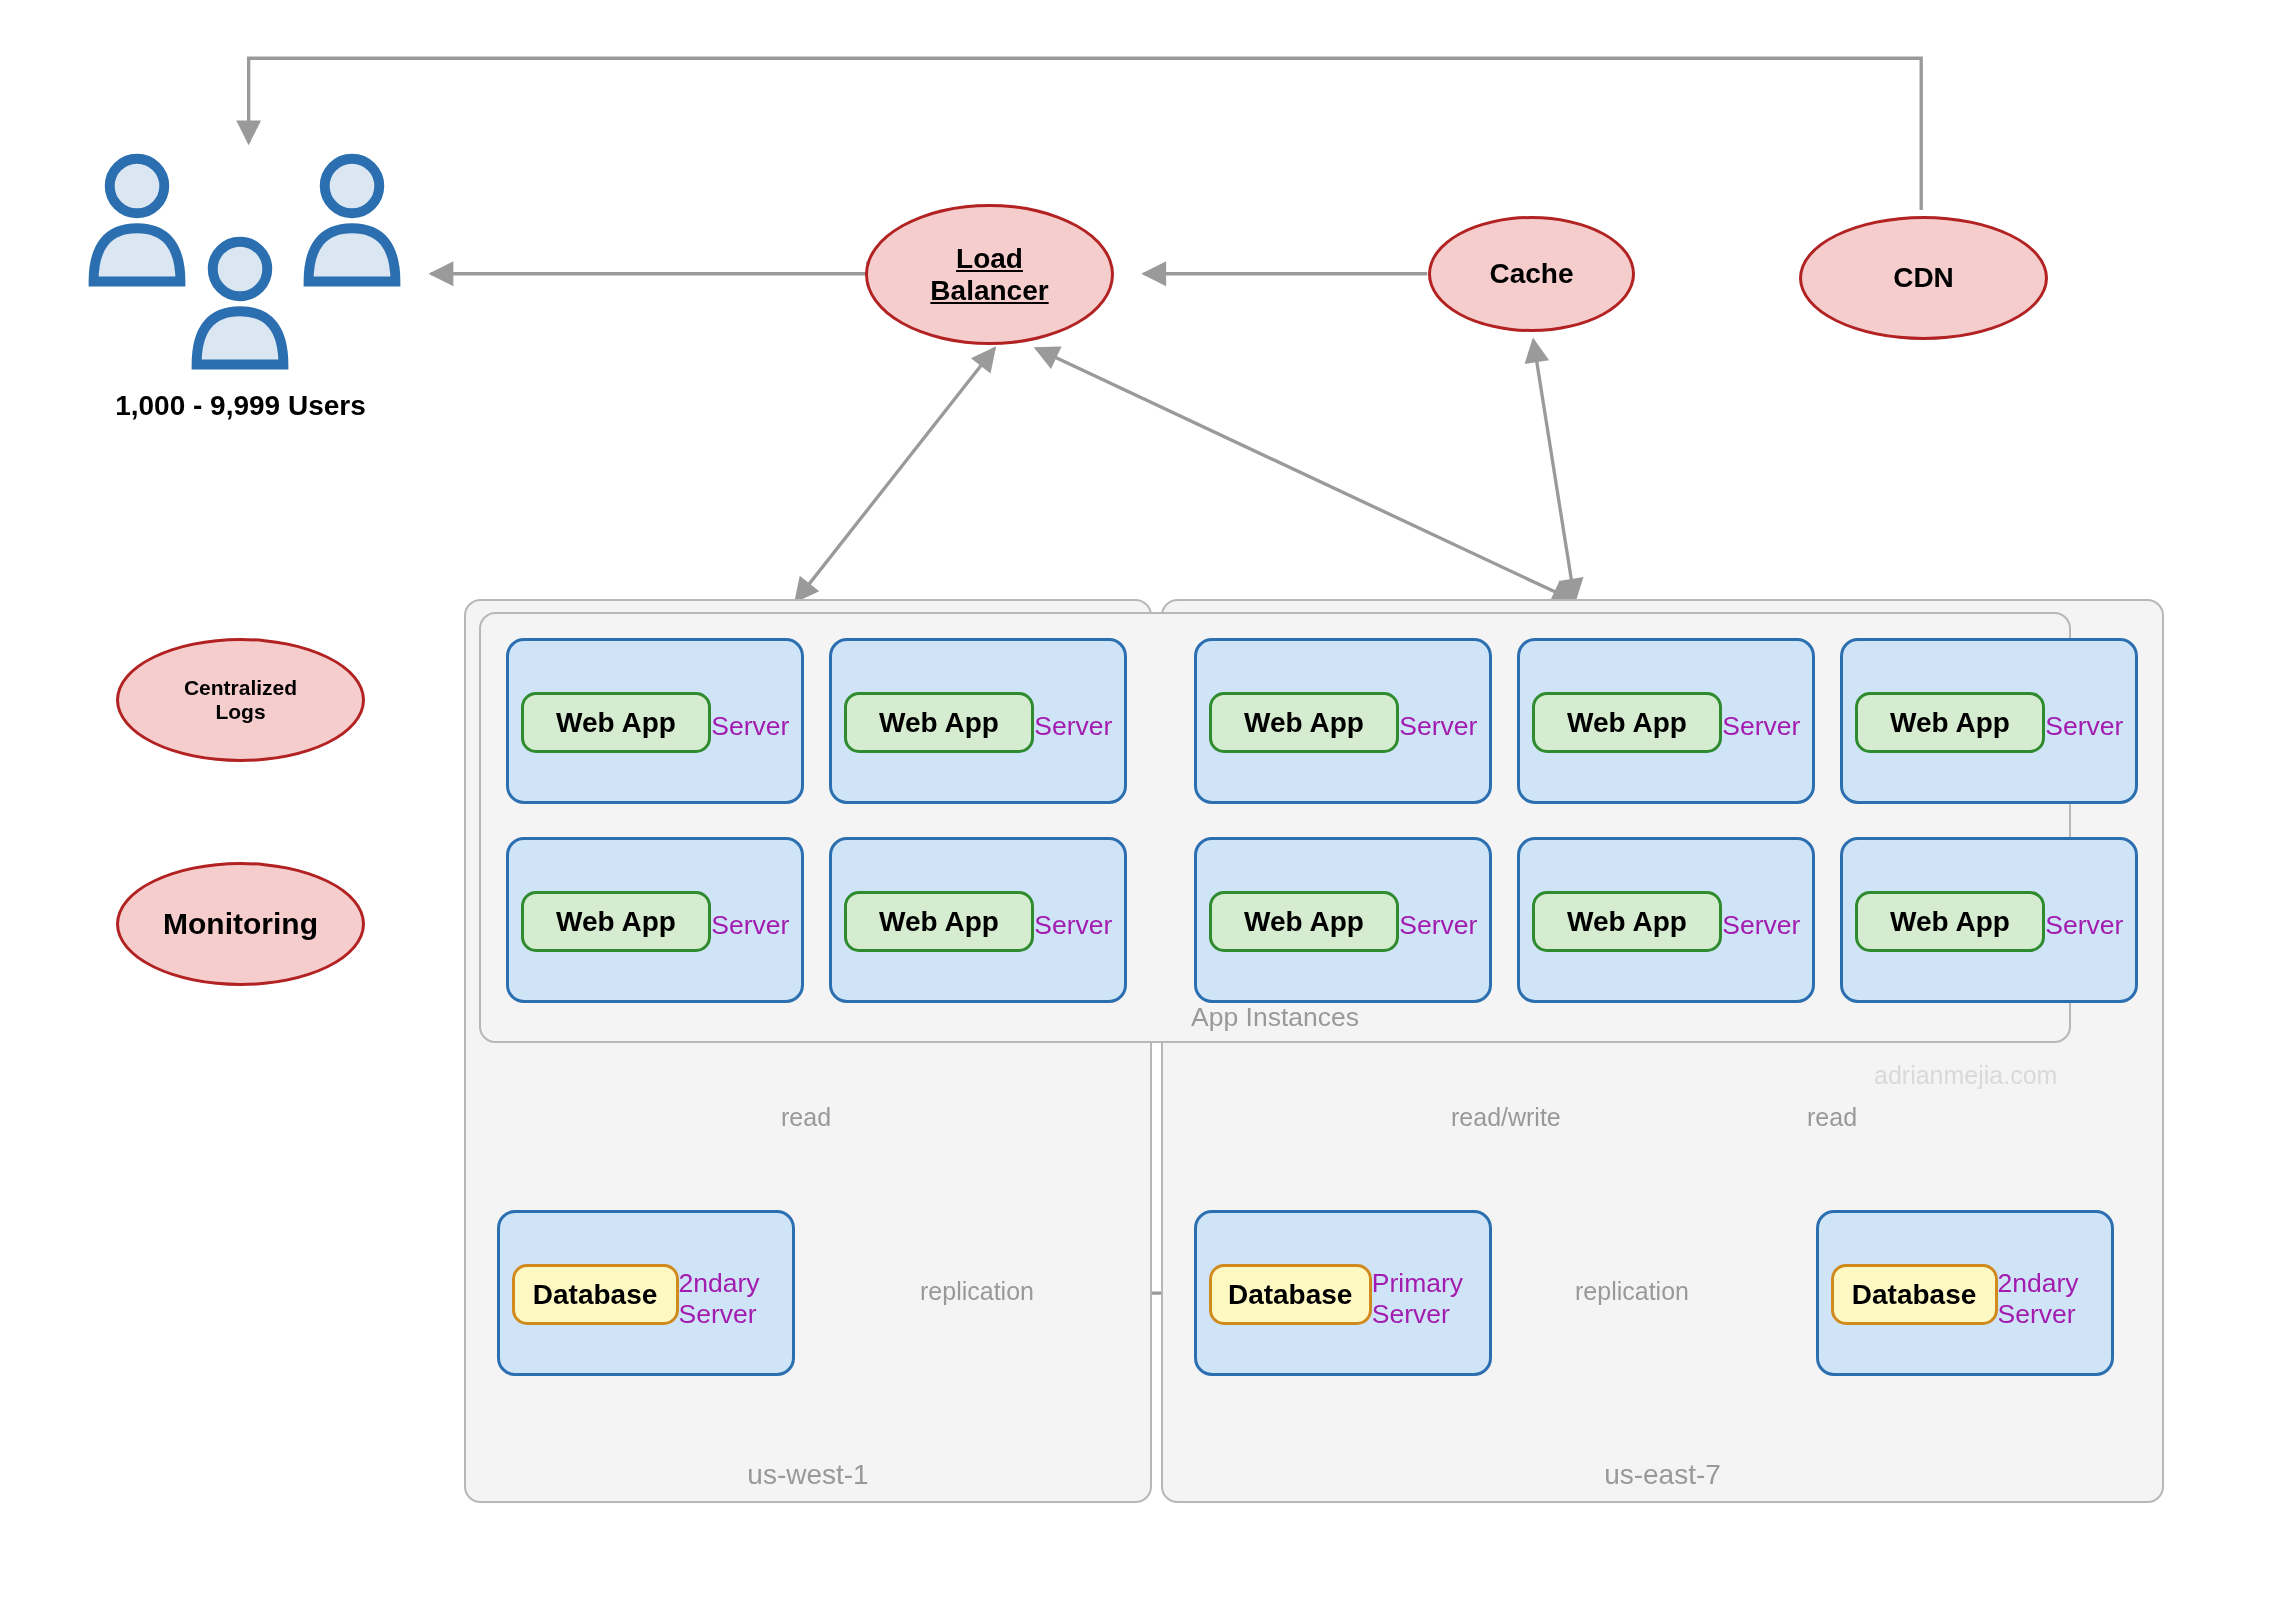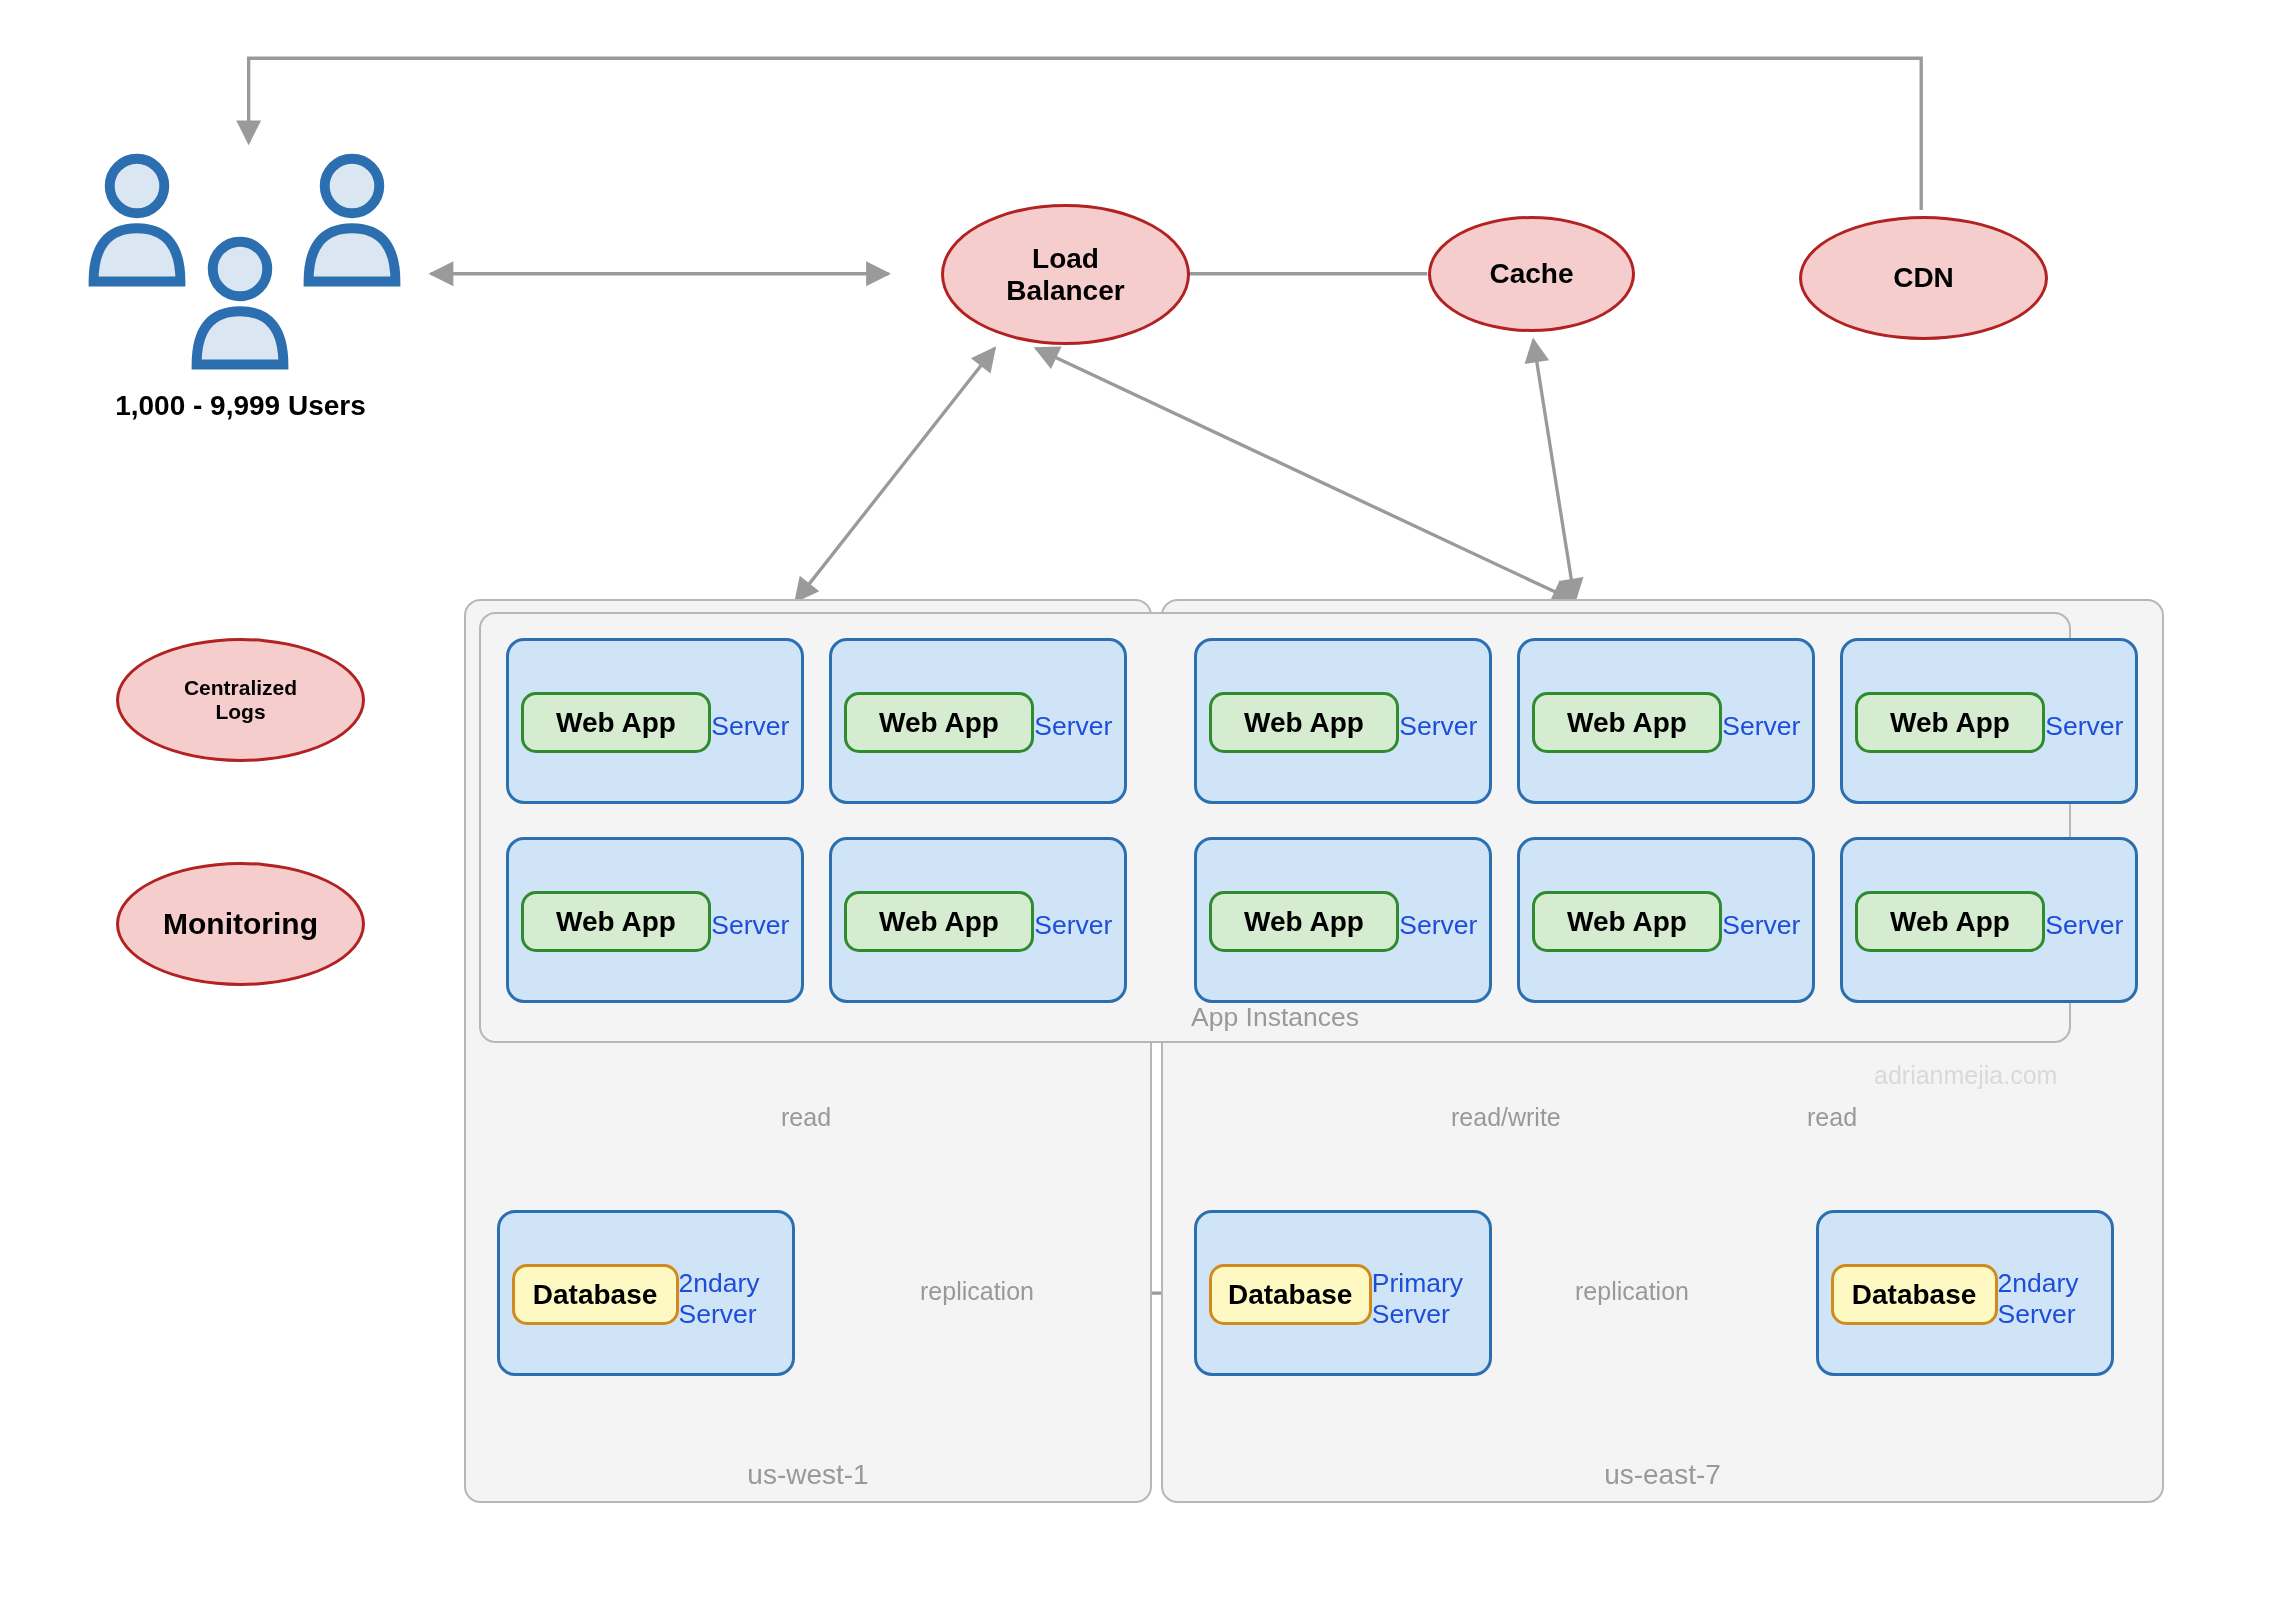--- a/index.html
+++ b/index.html
@@ -58,21 +58,21 @@
     text-align: center;
     font-weight: bold;
     font-size: 28px;
     padding: 11.6px 0;
     box-sizing: border-box;
   }
   .srv .inner.webapp { border-color: #2e8b2e; background: #d5ecd0; color: #000; }
   .srv .inner.db     { border-color: #d08a1e; background: #fef9c3; color: #000; }
   .srv .slabel {
     font-size: 26.5px;
-    color: #1d4ed8;
+    color: #a21caf;
     margin-top: 8px;
   }
 
   
   .region {
     position: absolute;
     border: 2.5px solid #b7b7b7;
     background: #f4f4f4;
     border-radius: 16.6px;
     box-sizing: border-box;
@@ -173,21 +173,21 @@
       </svg>
   </div>
   <div class="user-icon" style="left:178px; top:232px; width:124px; height:141px;">
     <svg viewBox="0 0 100 110" width="124" height="141">
         <circle cx="50" cy="28" r="22" fill="#dbe6f3" stroke="#2b6fb0" stroke-width="8"></circle>
         <path d="M15,105 Q15,62 50,62 Q85,62 85,105 Z" fill="#dbe6f3" stroke="#2b6fb0" stroke-width="8"></path>
       </svg>
   </div>
   <div class="freetext" style="left:50px; top:390px; width:381px; font-weight:bold;">1,000 - 9,999 Users</div>
 
-  <div class="ell" style="left:941px; top:204px; width:249px; height:141px; white-space:pre-line;">Load
+  <div class="ell" style="left:865px; top:204px; width:249px; height:141px; white-space:pre-line;text-decoration:underline;">Load
 Balancer</div>
   <div class="ell" style="left:1428px; top:216px; width:207px; height:116px;">Cache</div>
   <div class="ell" style="left:1799px; top:216px; width:249px; height:124px;">CDN</div>
 
   <div class="ell" style="left:116px; top:638px; width:249px; height:124px; font-size:21px; white-space:pre-line;">Centralized
 Logs</div>
   <div class="ell" style="left:116px; top:862px; width:249px; height:124px; font-size:30px;">Monitoring</div>
 
   <div class="region" style="left:464px; top:599px; width:688px; height:904px;">
     <div class="rlabel">us-west-1</div>

